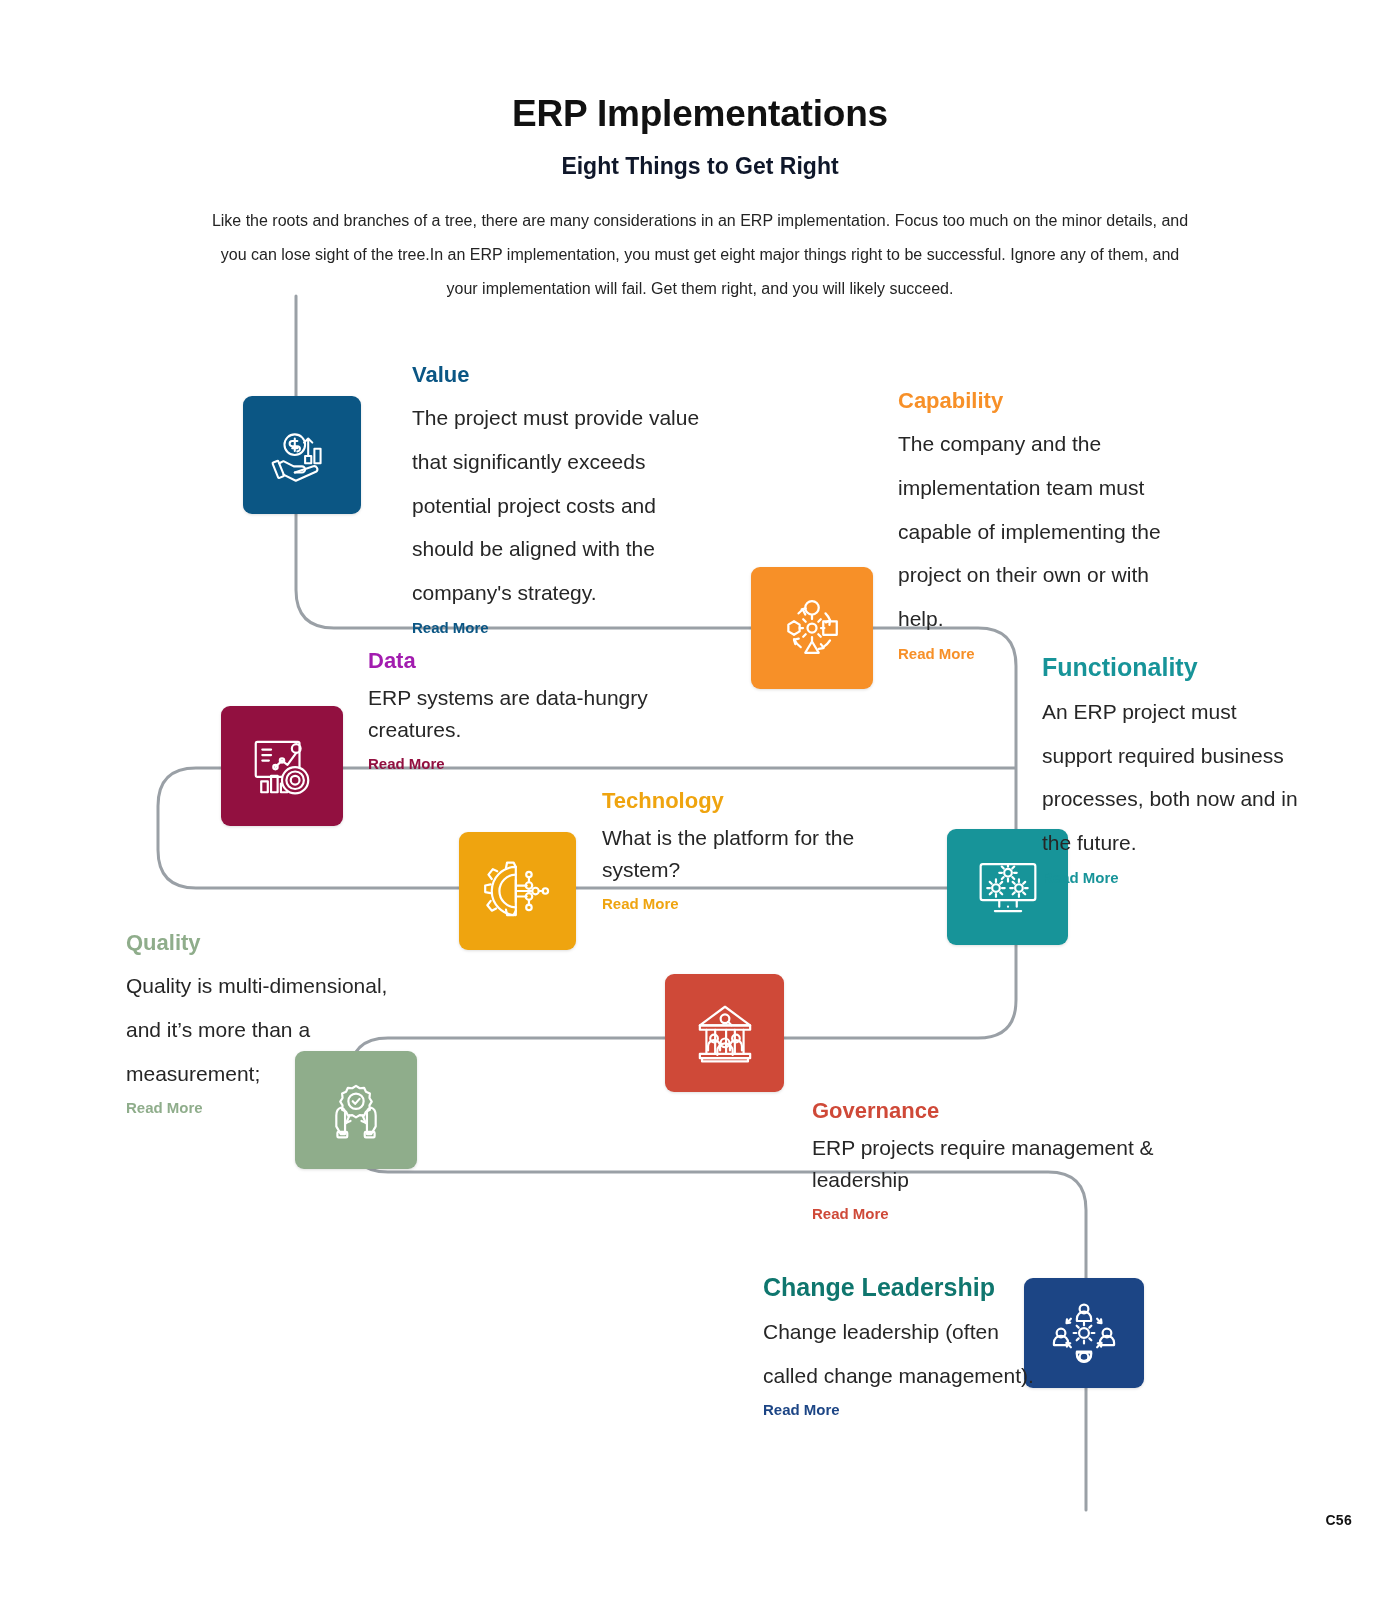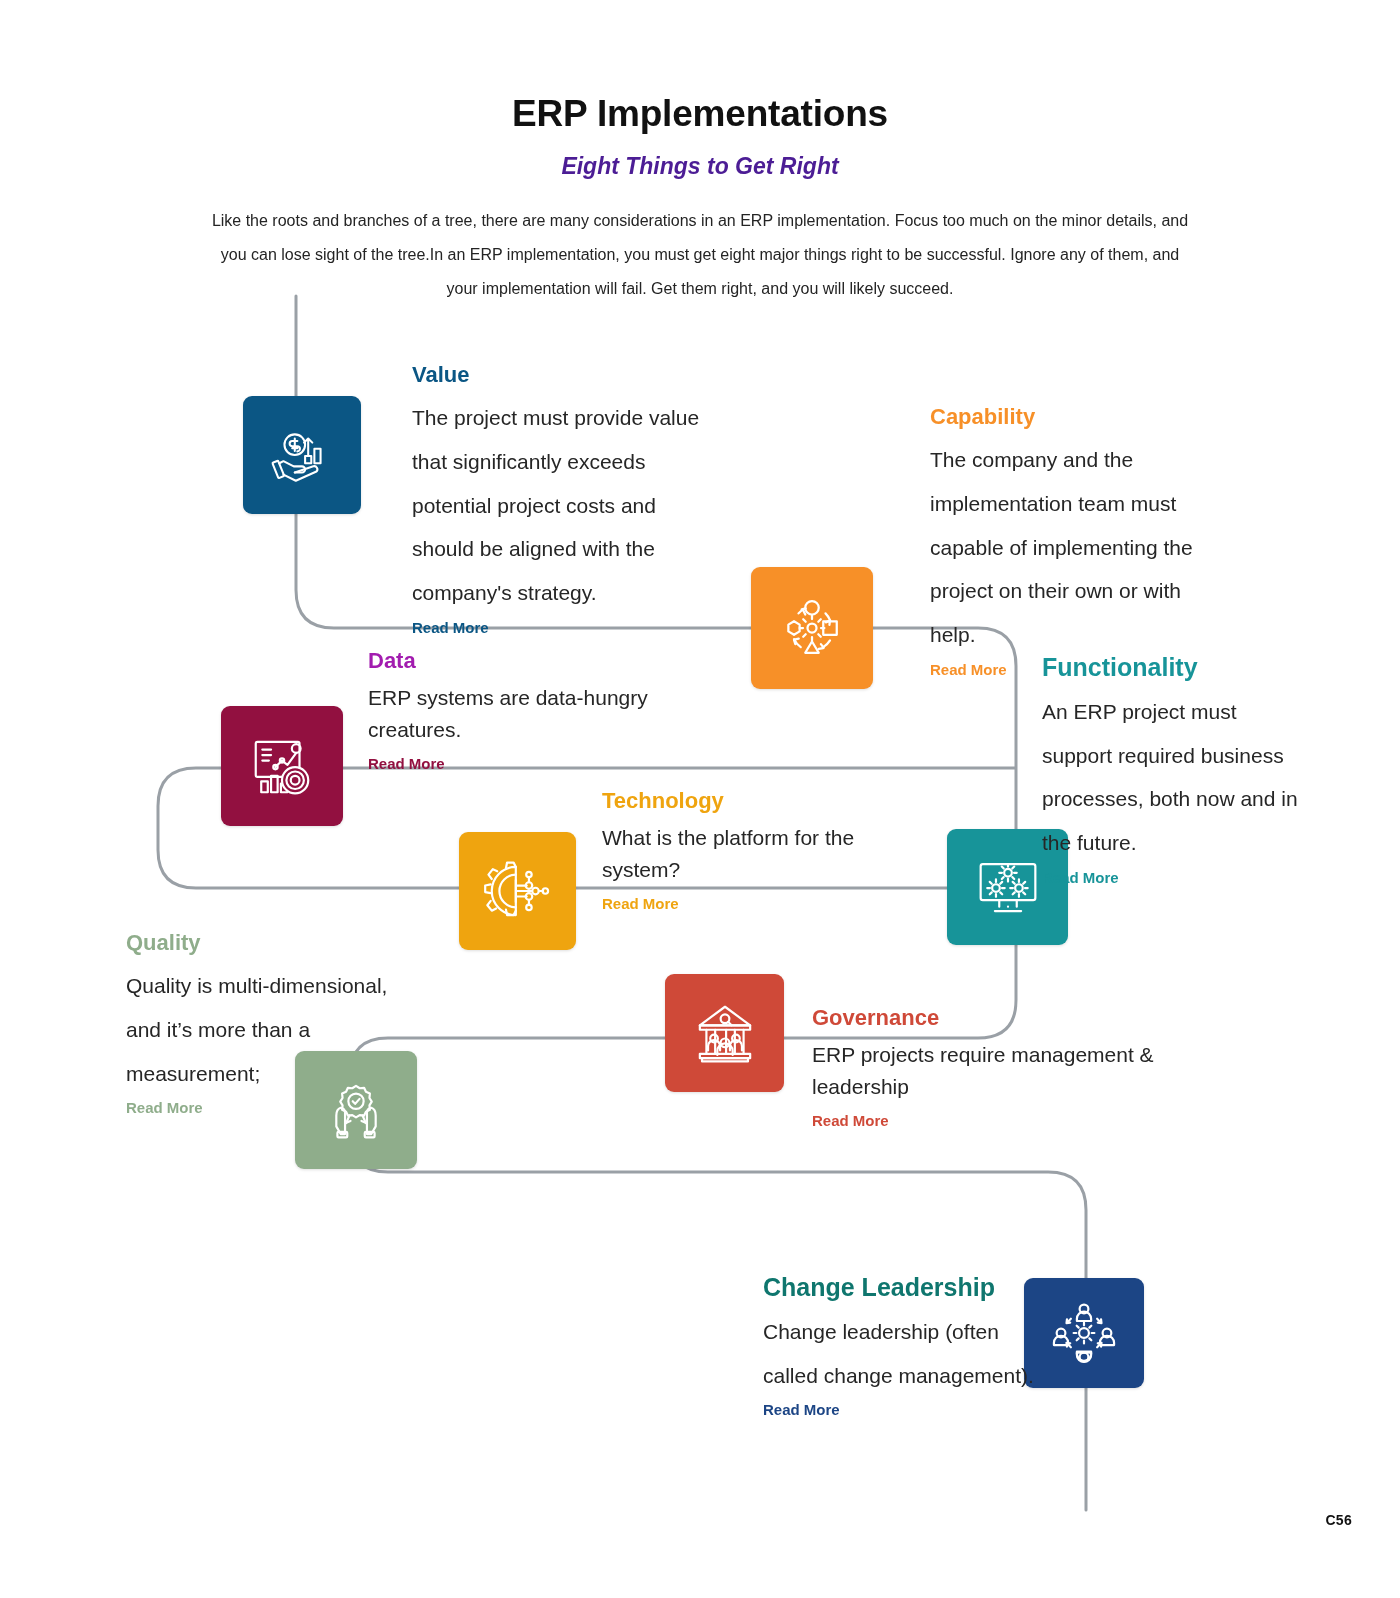--- a/index.html
+++ b/index.html
@@ -7,21 +7,21 @@
     width:1400px;height:1598px;position:relative;overflow:hidden;
     font-family:"Liberation Sans", sans-serif;color:#2b2b2b;
   }
   
   #header{position:absolute;left:0;top:0;width:1400px;text-align:center;}
   #main-title{
     font-size:37px;font-weight:bold;letter-spacing:-.2px;color:#111111;
     margin:0;padding-top:94px;line-height:1.1;
   }
   #subtitle{
-    font-size:23px;font-weight:bold;color:#4c1d95;margin:0;padding-top:18px;font-style:italic;
+    font-size:23px;font-weight:bold;color:#0f172a;margin:0;padding-top:18px;
   }
   #intro{
     width:980px;margin:0 auto;padding-top:24px;
     font-size:16px;line-height:2.14;color:#242424;text-align:center;
   }
   
   #diagram{position:absolute;left:0;top:0;width:1400px;height:1598px;}
   #connector-svg{position:absolute;left:0;top:0;width:1400px;height:1598px;pointer-events:none;}
   
   .tile{
@@ -104,21 +104,21 @@
       <path d="M16 26l5 3v6l-5 3-5-3v-6z"></path>
       <circle cx="32" cy="32" r="4"></circle>
       <path d="M32 24v-3M32 43v-3M40 32h3M21 32h3M37.6 26.4l2.2-2.2M24.2 39.8l2.2-2.2M37.6 37.6l2.2 2.2M24.2 24.2l2.2 2.2"></path>
       <path d="M20 19a18 18 0 0 1 5-4" marker-end="url(#cap-arrow)"></path>
       <path d="M44 19a18 18 0 0 1 4 6"></path>
       <path d="M48 43a18 18 0 0 1-6 6"></path>
       <path d="M22 49a18 18 0 0 1-6-7"></path>
       <path d="M24 16l2 4M22.8 15.4l3.6-.8M48 25l-.5 4.3M48.2 25.2l-3.9 1.8M42 49.8l-4 .8M42.4 49.6l-2.5-3.3M16 42.6l1.2 3.8M16.2 42.4l4-1"></path>
     </svg>
   </div>
-  <div class="node-text" style="left:898px;top:404px;width:280px;margin-left:32px;">
+  <div class="node-text" style="left:898px;top:388px;width:280px;">
     <p class="node-title" style="color:#F79028;">Capability</p>
     <p class="node-desc">The company and the implementation team must capable of implementing the project on their own or with help.</p>
     <span class="read-more" style="color:#F79028;">Read More</span>
   </div>
 
   <div class="tile" style="left:221px;top:706px;width:122px;height:120px;background:#921040;">
     <svg width="70" height="70" viewBox="0 0 64 64" fill="none" stroke="#ffffff" stroke-width="2" stroke-linecap="round" stroke-linejoin="round">
       <rect x="8" y="10" width="40" height="32" rx="1.5"></rect>
       <path d="M14 17h8M14 22h8M14 27h6"></path>
       <path d="M26 33l6-6 5 4 8-11"></path>
@@ -209,21 +209,21 @@
       <rect x="9" y="51" width="46" height="4"></rect>
       <rect x="11" y="55" width="42" height="3"></rect>
       <circle cx="22" cy="37" r="3.5"></circle>
       <path d="M16.5 48v-4a5.5 5.5 0 0 1 11 0v4"></path>
       <circle cx="42" cy="37" r="3.5"></circle>
       <path d="M36.5 48v-4a5.5 5.5 0 0 1 11 0v4"></path>
       <circle cx="32" cy="41" r="4"></circle>
       <path d="M25 52v-3.5a7 7 0 0 1 14 0V52"></path>
     </svg>
   </div>
-  <div class="node-text" style="left:812px;top:1005px;width:400px;">
+  <div class="node-text" style="left:812px;top:1098px;width:400px;">
     <p class="node-title" style="color:#CF4938;">Governance</p>
     <p class="node-desc tight">ERP projects require management &amp; leadership</p>
     <span class="read-more" style="color:#CF4938;margin-top:10px;">Read More</span>
   </div>
 
   <div class="tile" style="left:1024px;top:1278px;width:120px;height:110px;background:#1C4585;">
     <svg width="70" height="70" viewBox="0 0 64 64" fill="none" stroke="#ffffff" stroke-width="2" stroke-linecap="round" stroke-linejoin="round">
       <circle cx="32" cy="10" r="4"></circle>
       <path d="M25.5 21v-2a6.5 6.5 0 0 1 13 0v2z"></path>
       <circle cx="32" cy="54" r="4"></circle>

